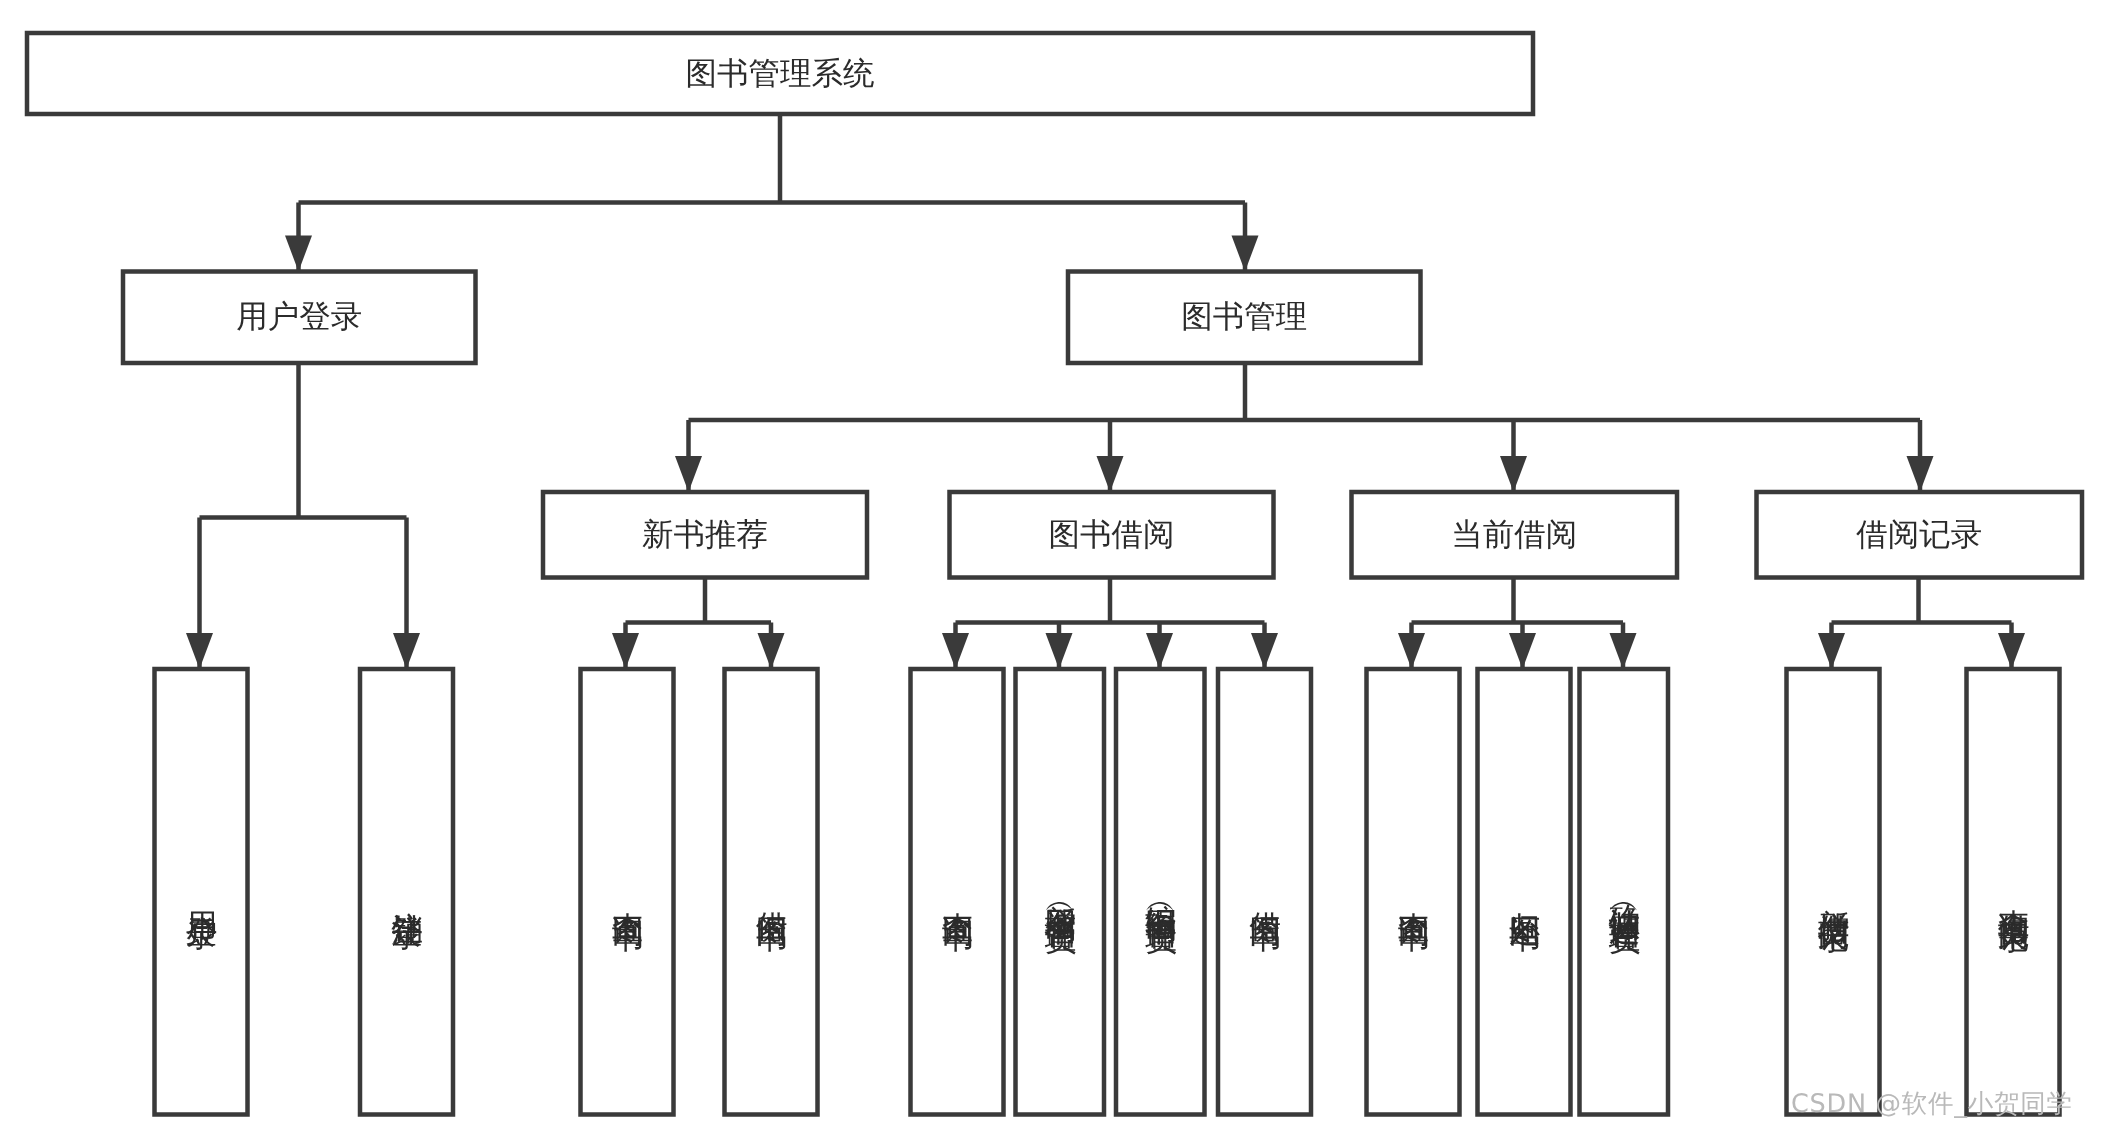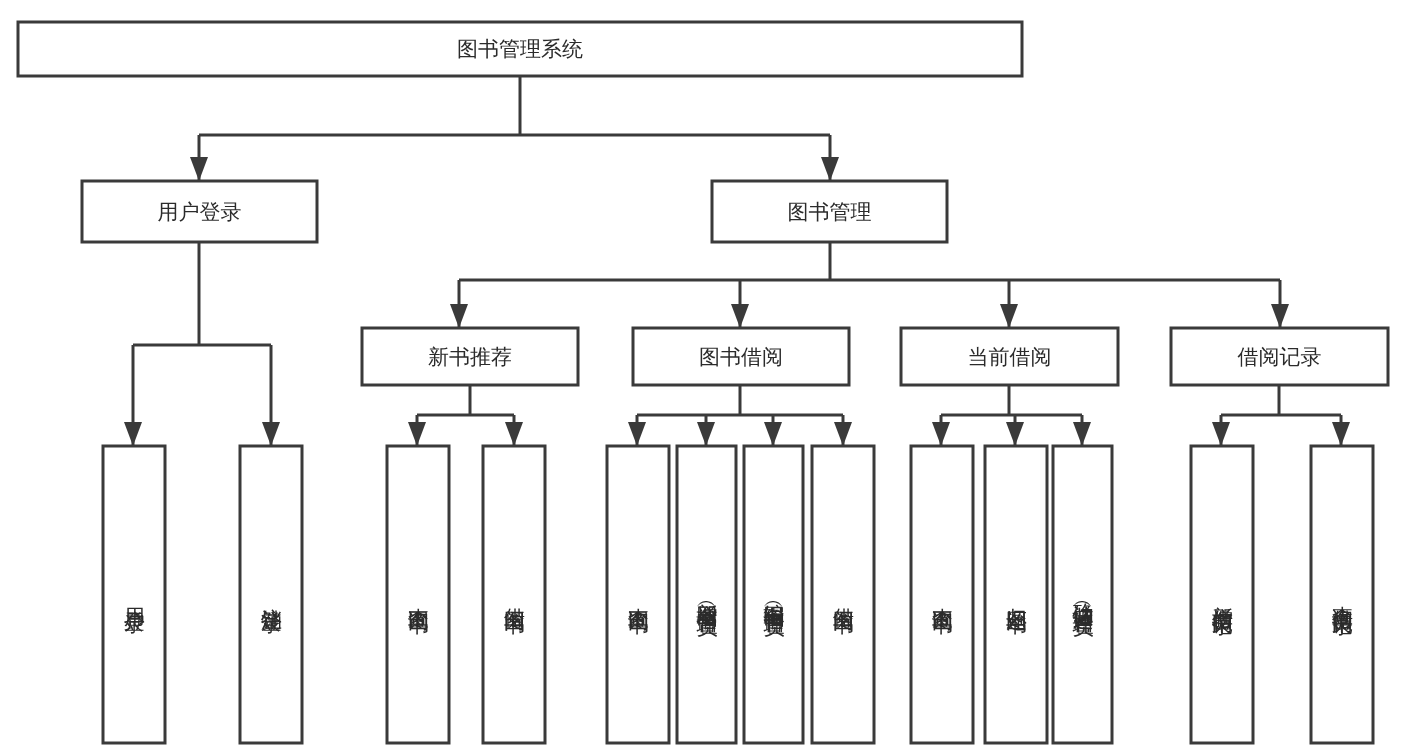--- a/index.html
+++ b/index.html
@@ -203,14 +203,15 @@
         <span class="leaf-label">确认归还（管理员）</span>
       </div>
       <div class="leaf-label-wrap" style="left: 1191px; top: 436px; width: 62px; height: 297px;">
         <span class="leaf-label">新增借阅记录</span>
       </div>
       <div class="leaf-label-wrap" style="left: 1311px; top: 436px; width: 62px; height: 297px;">
         <span class="leaf-label">查询借阅记录</span>
       </div>
     </div>
 
+  <div class="watermark" style="left: 1194px; top: 714px;">CSDN @软件_小贺同学</div>
 
 </div>
 
 </body></html>

